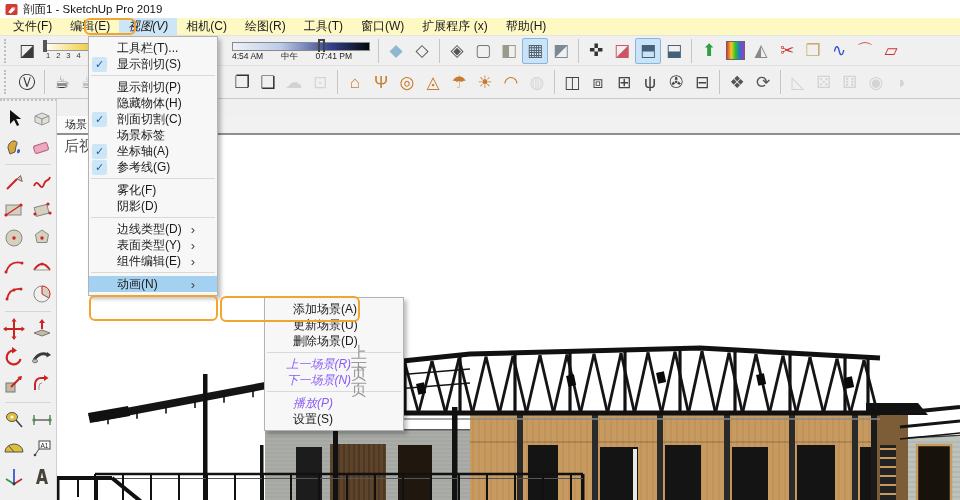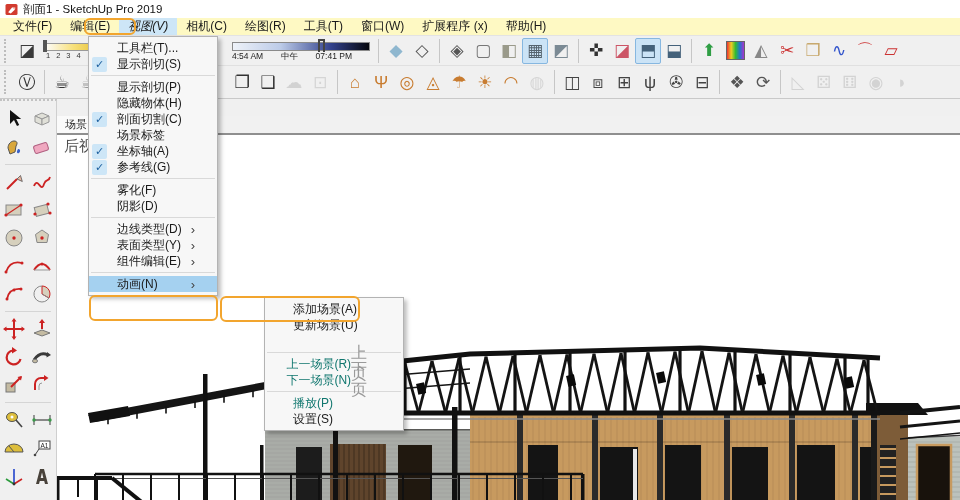--- a/index.html
+++ b/index.html
@@ -48,21 +48,21 @@
   
   .menupanel{position:absolute;background:#f7f7f7;border:1px solid #b3b3b3;box-shadow:3px 3px 4px rgba(0,0,0,.25);z-index:40;box-sizing:border-box;padding:3px 0;}
   #viewmenu{left:88px;top:36px;width:130px;}
   #animsubmenu{left:224px;top:297px;width:140px;margin-left:40px;}
   .mrow{height:16px;display:flex;align-items:center;position:relative;padding-right:22px;}
   .mrow .chk{width:15px;height:15px;margin-left:3px;display:flex;align-items:center;justify-content:center;font-size:11px;color:#1c5f9e;font-weight:bold;}
   .mrow .chk.on{background:#cde6f7;border-radius:2px;}
   .mrow .mlabel{flex:1;font-size:12px;padding-left:10px;white-space:nowrap;}
   .mrow .msc{font-size:16px;color:#9a9a9a;padding-right:12px;}
   .mrow .marr{font-size:13px;color:#444;width:10px;text-align:right;}
-  .mrow.disabled .mlabel{color:#0f766e;}
+  .mrow.disabled .mlabel{color:#8b5cf6;font-style:italic;}
   .mrow.hl{background:#a5d1f0;}
   .msep{height:1px;background:#d9d9d9;margin:3px 2px;}
   
   .anno{position:absolute;border:2.5px solid #f2a52e;border-radius:6px;z-index:50;pointer-events:none;background:transparent;box-sizing:border-box;}
   #anno-view{left:84px;top:18px;width:52px;height:17px;}
   #anno-anim{left:89px;top:295px;width:129px;height:26px;}
   #anno-add{left:220px;top:296px;width:140px;height:26px;}
 </style>
 </head>
 <body>
@@ -753,20 +753,21 @@
       <div class="mrow">
         <span class="chk"></span>
         <span class="mlabel">添加场景(A)</span>
       </div>
       <div class="mrow">
         <span class="chk"></span>
         <span class="mlabel">更新场景(U)</span>
       </div>
       <div class="mrow">
         <span class="chk"></span>
+        <span class="mlabel">删除场景(D)</span>
       </div>
       <div class="msep"></div>
       <div class="mrow disabled">
         <span class="chk"></span>
         <span class="mlabel">上一场景(R)</span>
         <span class="msc">上页</span>
       </div>
       <div class="mrow disabled">
         <span class="chk"></span>
         <span class="mlabel">下一场景(N)</span>

